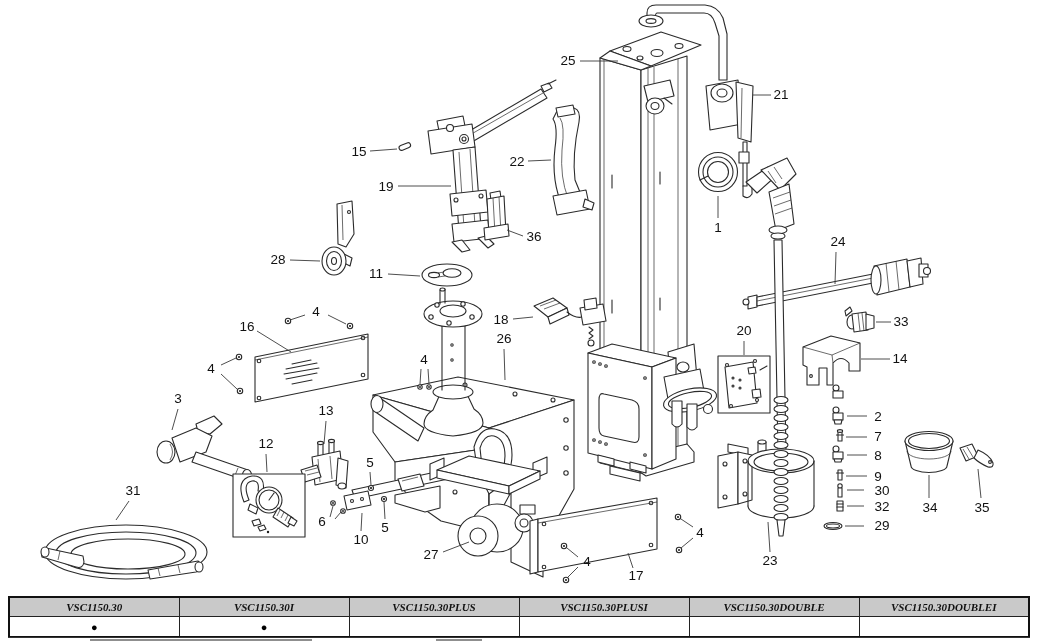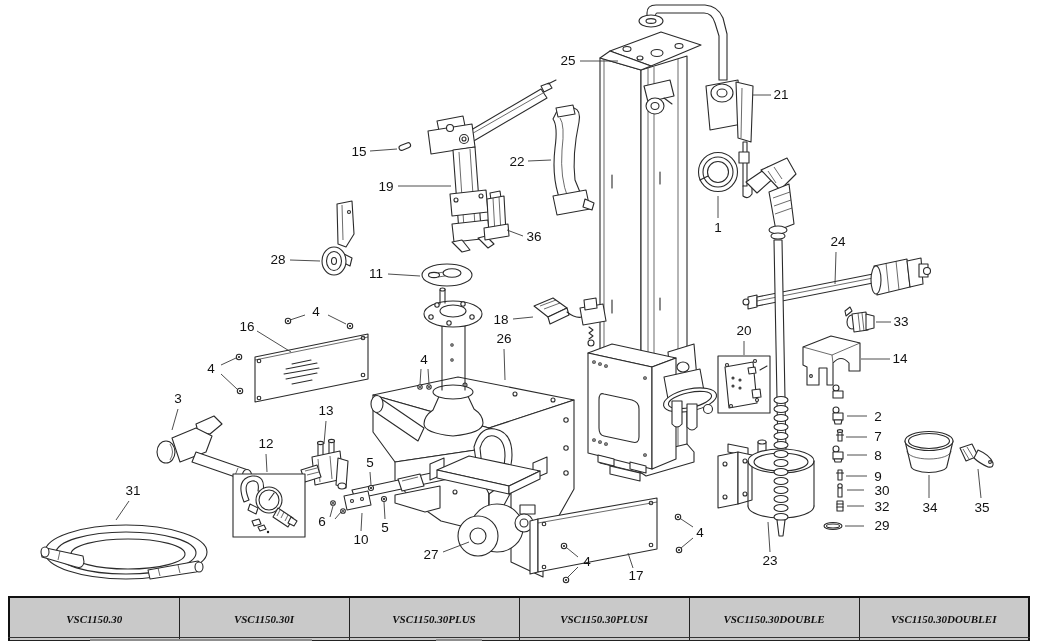--- a/index.html
+++ b/index.html
@@ -7,21 +7,21 @@
   #stage{position:absolute;left:0;top:0;width:1038px;height:504px;}
   svg{position:absolute;left:0;top:0;}
   .p{fill:#fff;stroke:#2b2b2b;stroke-width:1.1;stroke-linejoin:round;stroke-linecap:round;}
   .ln{fill:none;stroke:#2b2b2b;stroke-width:1.1;stroke-linejoin:round;stroke-linecap:round;}
   .thin{fill:none;stroke:#2b2b2b;stroke-width:0.7;}
   .dk{fill:#1a1a1a;stroke:none;}
   .part-label{font-family:"Liberation Sans",sans-serif;font-size:13.5px;fill:#111;text-anchor:middle;dominant-baseline:middle;}
   .leader{stroke:#3a3a3a;stroke-width:0.9;fill:none;}
   
   #model-table{position:absolute;left:8px;top:596px;width:1022px;border-collapse:collapse;table-layout:fixed;border:2px solid #111;}
-  #model-table th{background:#c9c9c9;border:1px solid #222;height:18px;font-family:"Liberation Serif",serif;font-style:italic;font-weight:bold;font-size:11px;color:#111;text-align:center;padding:12px;}
+  #model-table th{background:#c9c9c9;border:1px solid #222;height:18px;font-family:"Liberation Serif",serif;font-style:italic;font-weight:bold;font-size:11px;color:#111;text-align:center;padding:0;}
   #model-table td{border:1px solid #222;height:19px;text-align:center;font-size:11px;color:#000;padding:0;}
   #partial-row{position:absolute;left:8px;top:637px;width:1022px;height:4px;border-top:1px solid #333;overflow:hidden;}
   .partial-seg{position:absolute;top:1px;height:3px;background:#8f8f8f;}
 </style>
 </head>
 <body>
 
 <div id="stage">
 <svg id="diagram-svg" width="1038" height="641" viewBox="0 0 1038 641">
 

